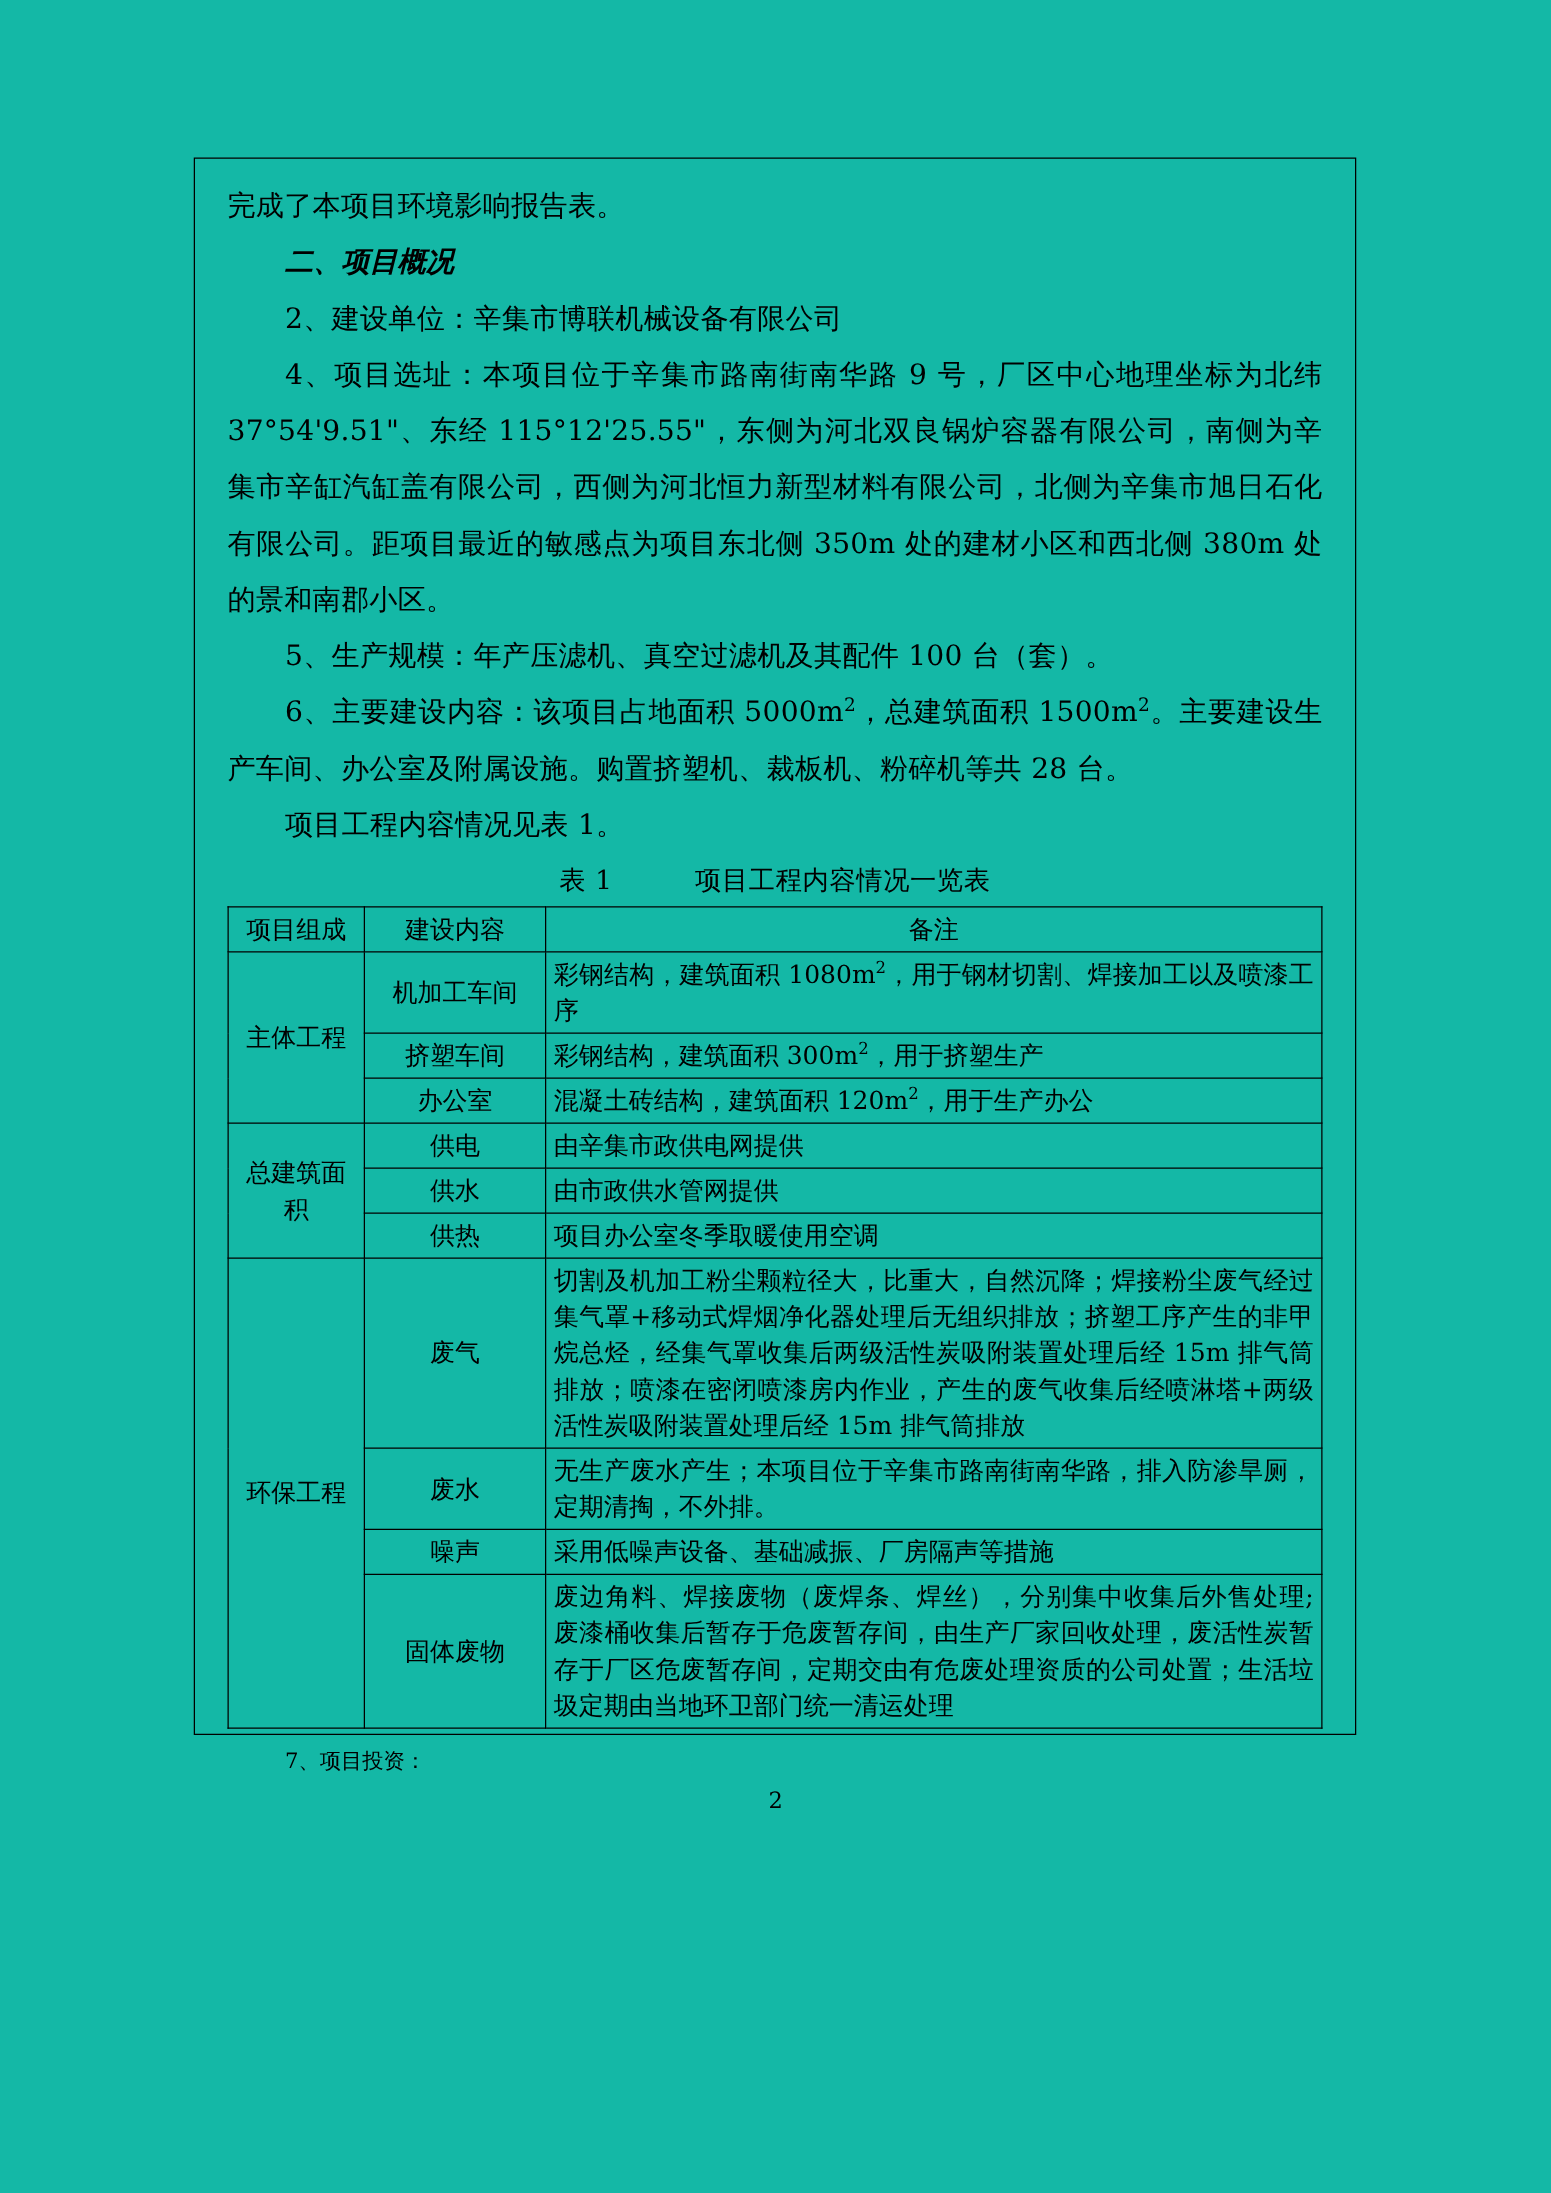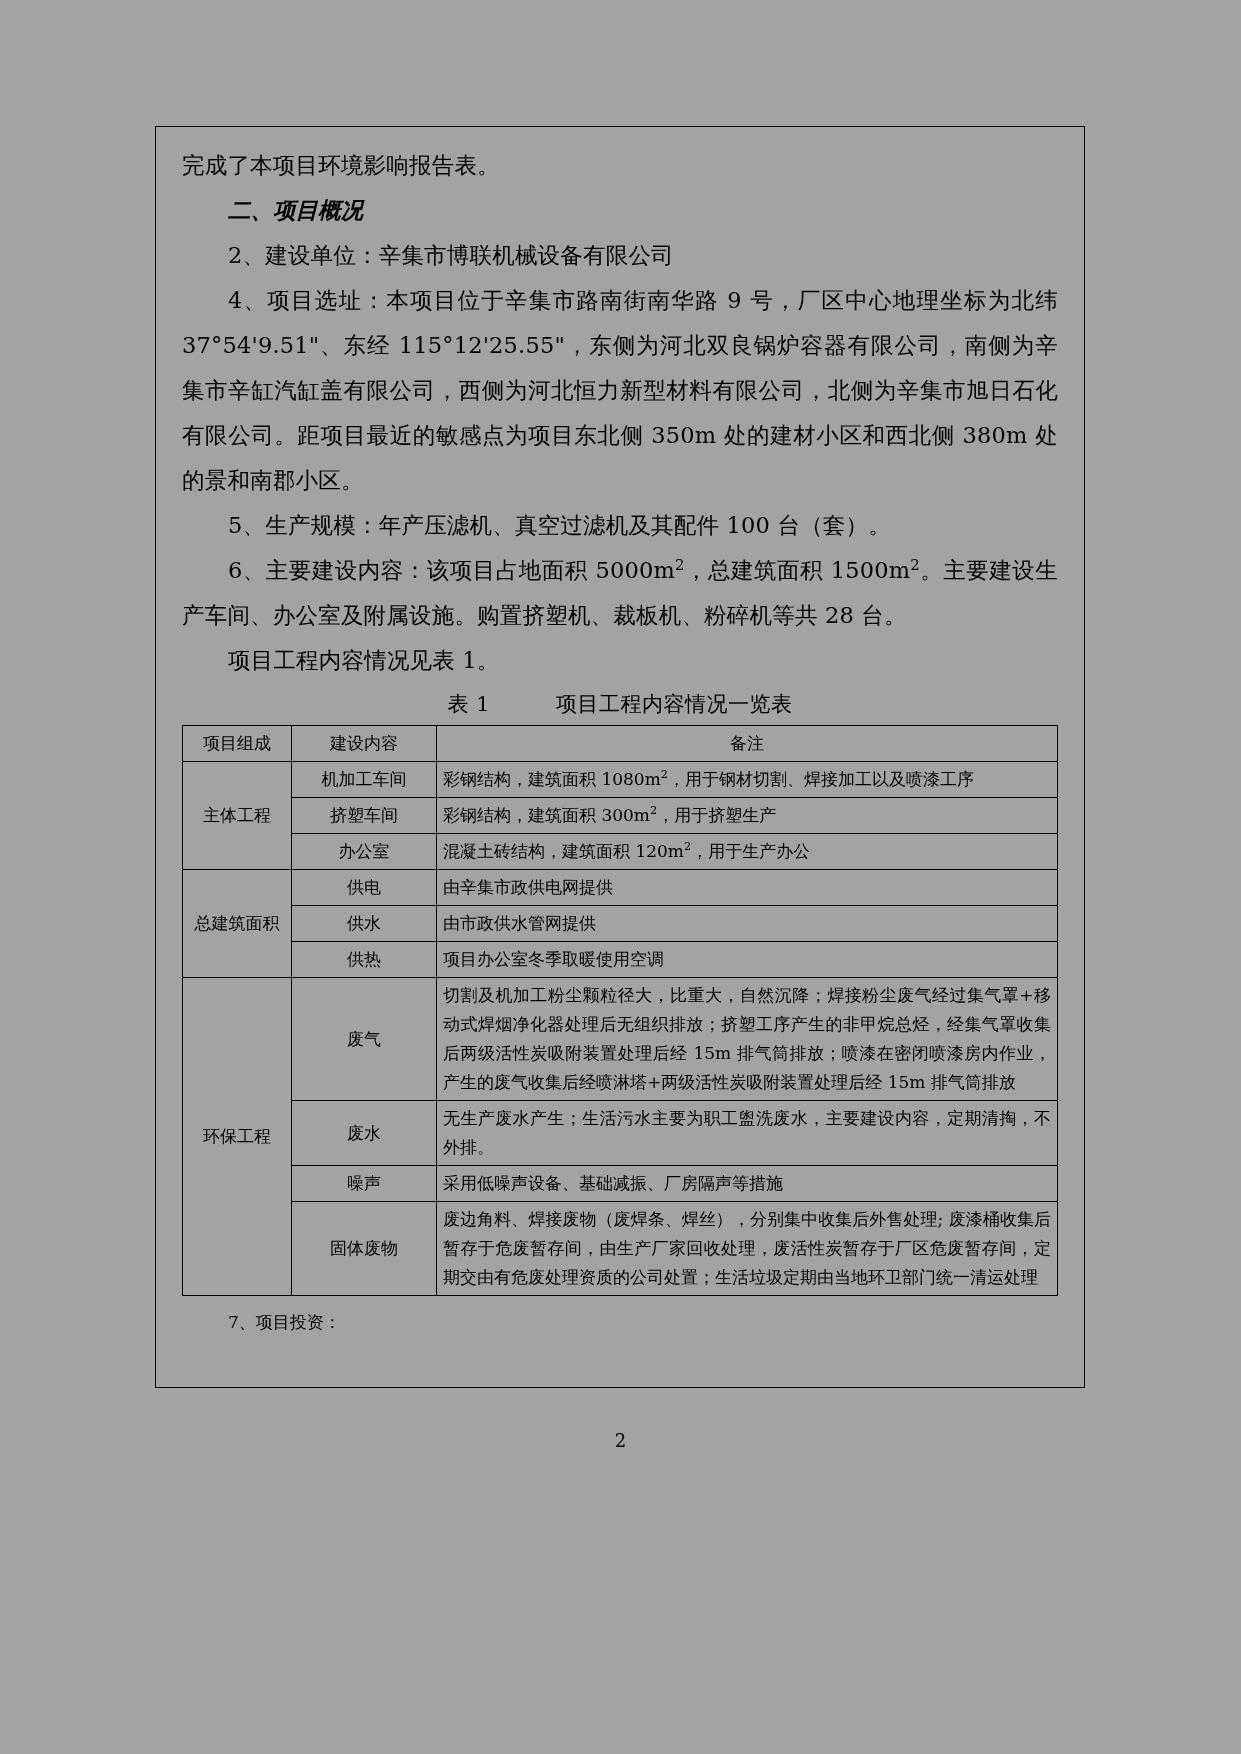--- a/index.html
+++ b/index.html
@@ -8,21 +8,21 @@
     background: #ffffff;
   }
   body {
     font-family: "DejaVu Serif", "Liberation Serif", serif;
     color: #000000;
   }
   .page {
     position: relative;
     width: 1241px;
     height: 1754px;
-    background: #a3a3a3;
+    background: #14b8a6;
     box-sizing: border-box;
     overflow: hidden;
   }
   .page-frame {
     position: absolute;
     left: 155px;
     top: 126px;
     width: 930px;
     height: 1262px;
     border: 1.5px solid #000000;
@@ -58,21 +58,21 @@
     letter-spacing: 0.5px;
   }
   .tbl-caption .gap {
     display: inline-block;
     width: 66px;
   }
   table.content-table {
     width: 100%;
     border-collapse: collapse;
     table-layout: fixed;
-    font-size: 17px;
+    font-size: 20px;
   }
   table.content-table td {
     border: 1.2px solid #000000;
     padding: 3px 6px;
     line-height: 29px;
     vertical-align: middle;
   }
   td.col-a {
     width: 96px;
     text-align: center;
@@ -176,21 +176,21 @@
         </tr>
 
         <tr>
           <td class="col-a" rowspan="4">环保工程</td>
           <td class="col-b">废气</td>
           <td class="col-c">切割及机加工粉尘颗粒径大，比重大，自然沉降；焊接粉尘废气经过集气罩+移动式焊烟净化器处理后无组织排放；挤塑工序产生的非甲烷总烃，经集气罩收集后两级活性炭吸附装置处理后经 15m 排气筒排放；喷漆在密闭喷漆房内作业，产生的废气收集后经喷淋塔+两级活性炭吸附装置处理后经 15m 排气筒排放</td>
         </tr>
 
         <tr>
           <td class="col-b">废水</td>
-          <td class="col-c">无生产废水产生；生活污水主要为职工盥洗废水，主要建设内容，定期清掏，不外排。</td>
+          <td class="col-c">无生产废水产生；本项目位于辛集市路南街南华路，排入防渗旱厕，定期清掏，不外排。</td>
         </tr>
 
         <tr>
           <td class="col-b">噪声</td>
           <td class="col-c">采用低噪声设备、基础减振、厂房隔声等措施</td>
         </tr>
 
         <tr>
           <td class="col-b">固体废物</td>
           <td class="col-c">废边角料、焊接废物（废焊条、焊丝），分别集中收集后外售处理; 废漆桶收集后暂存于危废暂存间，由生产厂家回收处理，废活性炭暂存于厂区危废暂存间，定期交由有危废处理资质的公司处置；生活垃圾定期由当地环卫部门统一清运处理</td>

